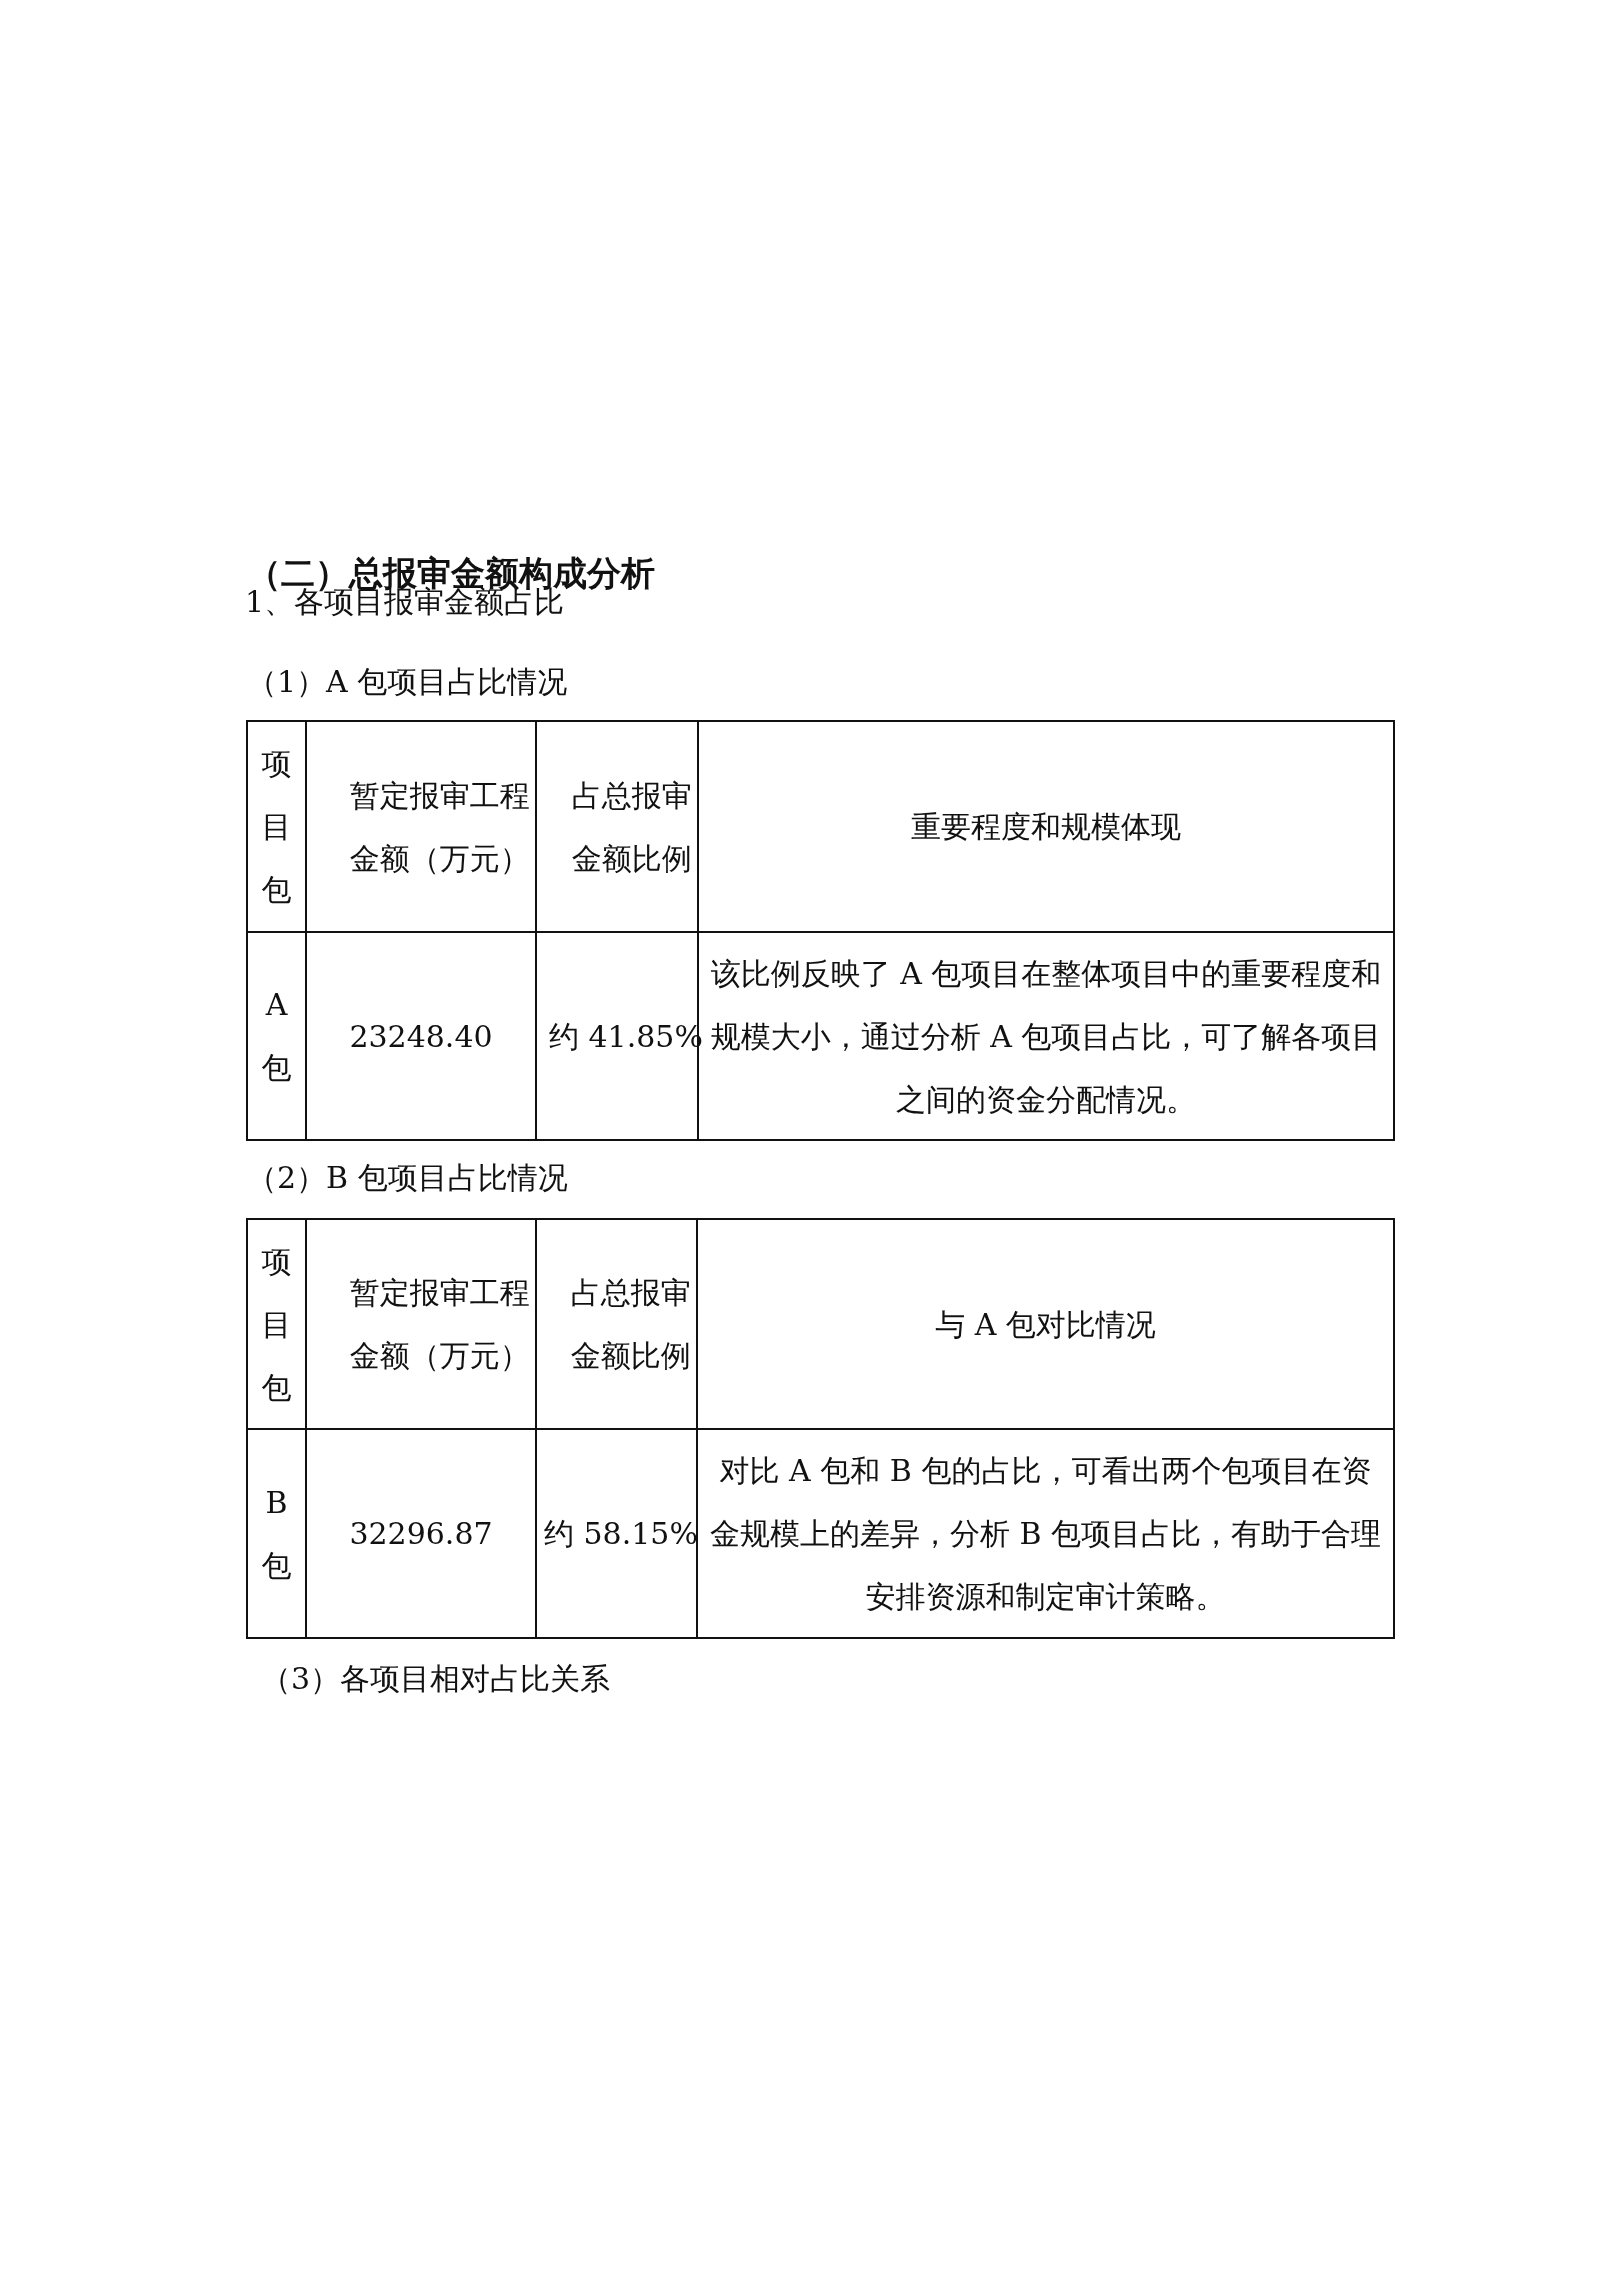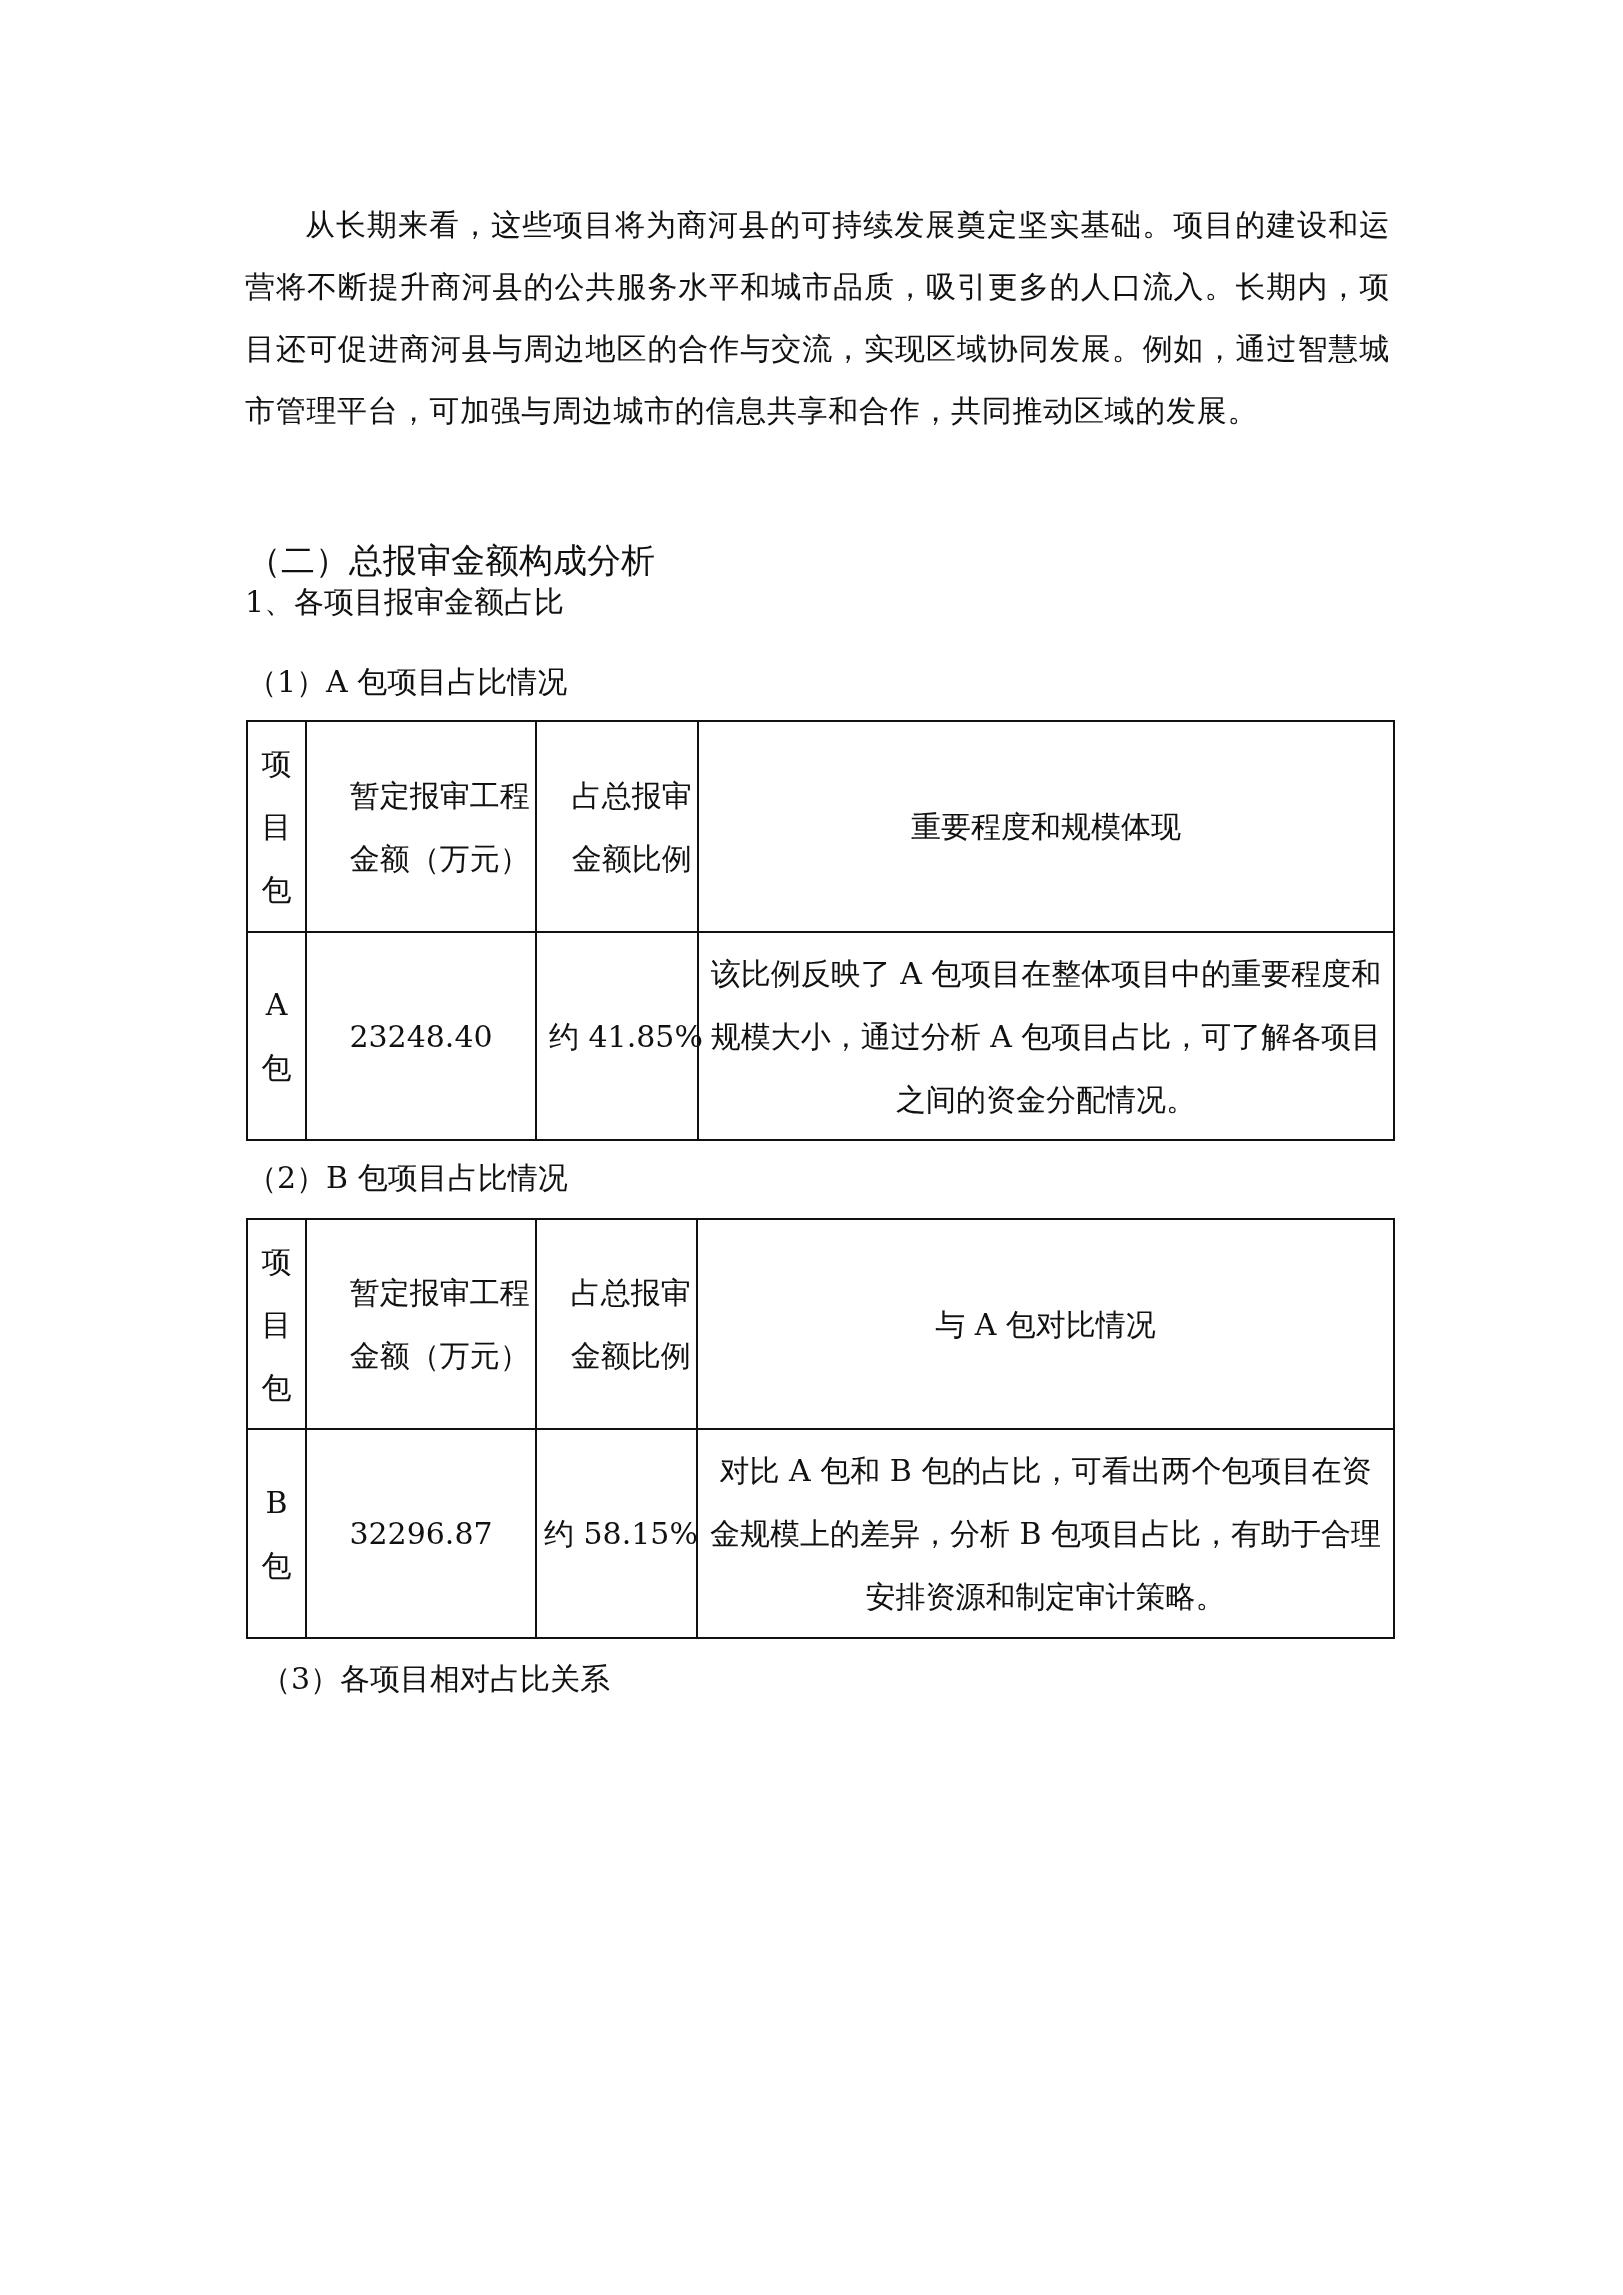--- a/index.html
+++ b/index.html
@@ -28,23 +28,22 @@
   table.dt td.vert { padding: 0; line-height: 63px; }
   table.dt td.vert span { display: block; }
   table.dt td.desc { line-height: 63px; padding: 0 9.2px; }
   .cellwrap { display: block; text-align: right; }
 </style>
 </head>
 <body>
 
 <div class="page">
 
-  <p class="para" style="top:194px;">从长期来看，这些项目将为商河县的可持续发展奠定坚实基础。项目的建设和运营将不断提升商河县的公共服务水平和城市品质，吸引更多的人口流入。长期内，项目还可促进商河县与周边地区的合作与交流，实现区域协同发展。例如，通过智慧城市管理平台，可加强与周边城市的信息共享和合作，共同推动区域的发展。</p>
 
-  <p class="line h2" style="left:247px; top:541px;">（二）总报审金额构成分析</p>
+  <p class="line h2" style="left:247px; top:554px;font-weight:bold;">（二）总报审金额构成分析</p>
 
   <p class="line" style="left:245px; top:582px;">1、各项目报审金额占比</p>
 
   <p class="line" style="left:247px; top:662px;">（1）A 包项目占比情况</p>
 
   <table class="dt" style="top:720px;">
     <colgroup>
       <col style="width:59px">
       <col style="width:230px">
       <col style="width:162px">

